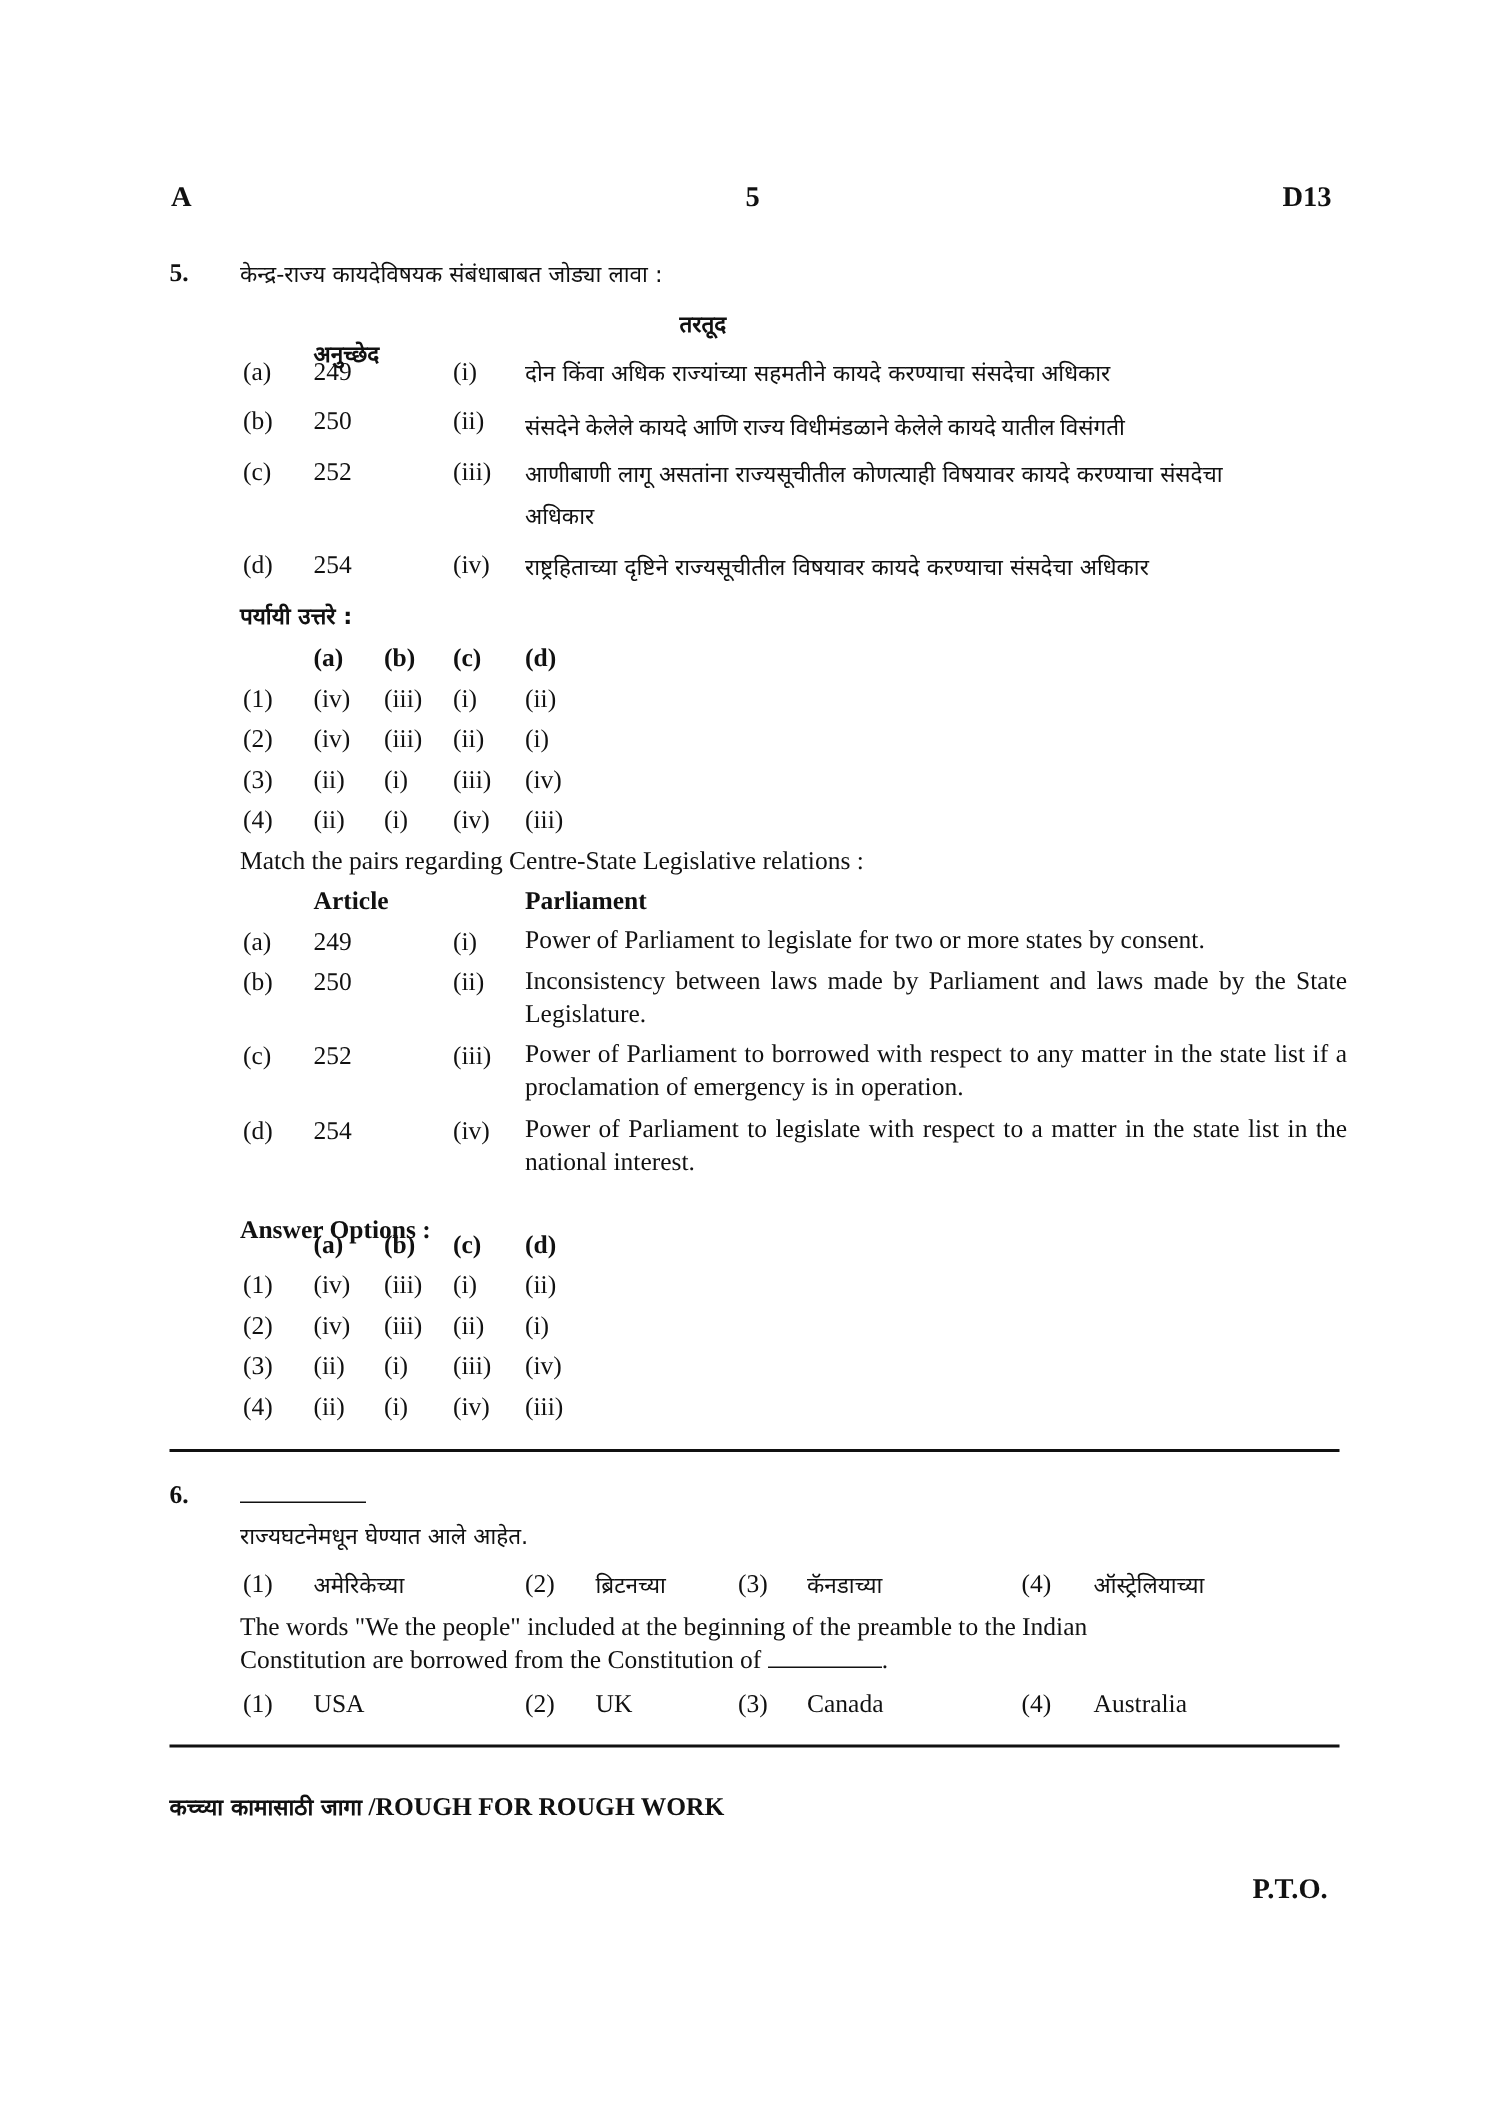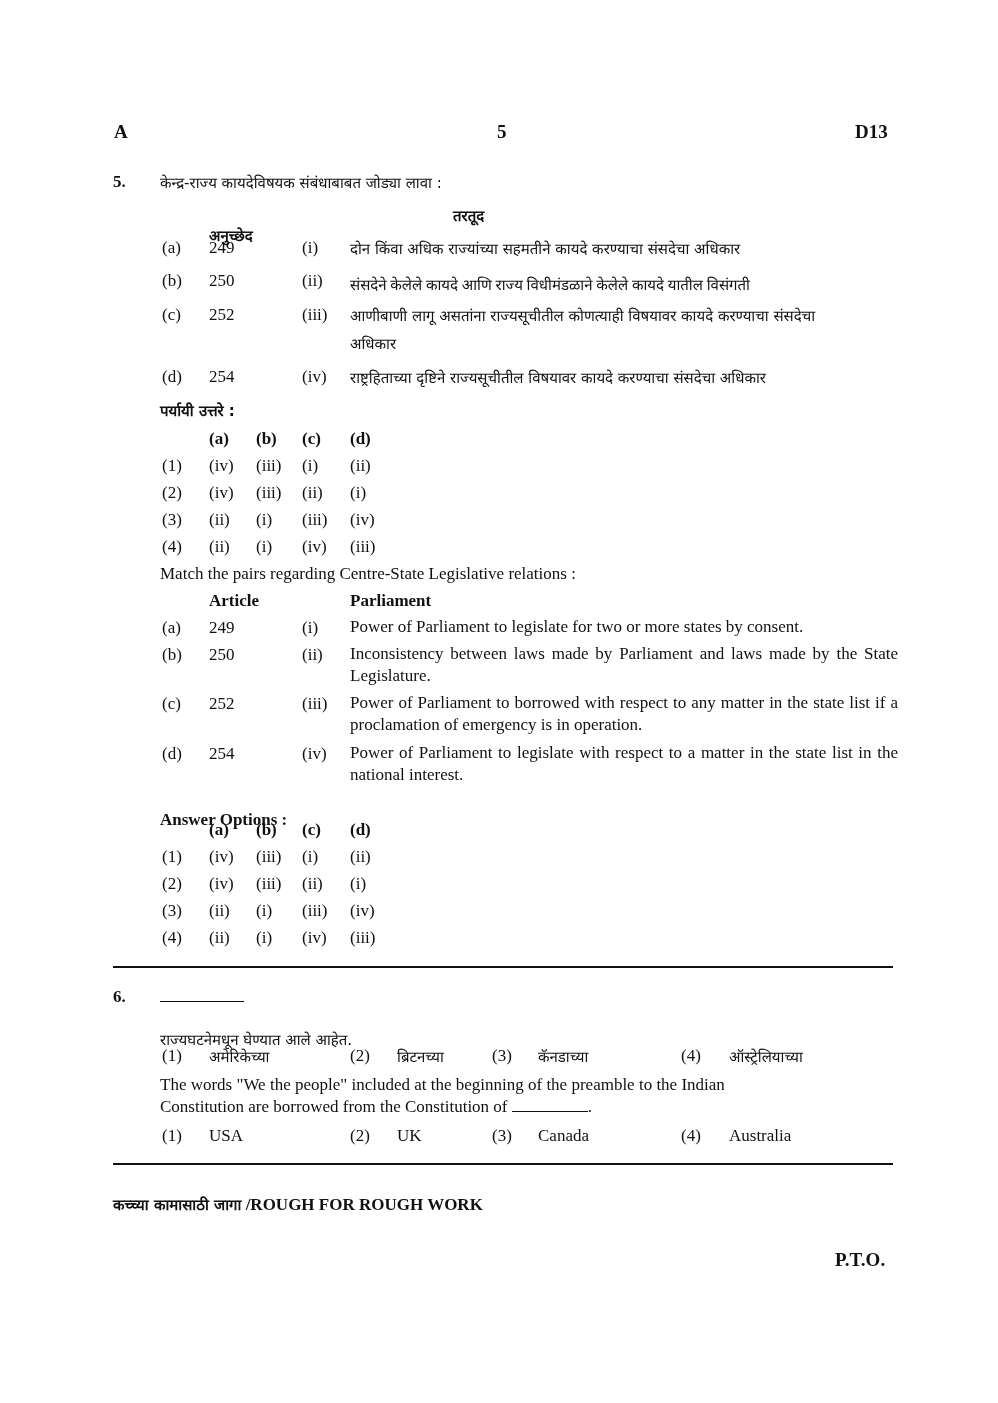--- a/index.html
+++ b/index.html
@@ -145,21 +145,21 @@
   <div class="abs" style="left:302px; top:928px;">(iv)</div>
   <div class="abs" style="left:350px; top:928px;">(iii)</div>
 </div>
 
 <div class="rule" style="left:113px; top:966px; width:780px;"></div>
 
 <div class="abs bold" style="left:113px; top:987px;">6.</div>
 <div class="abs deva" style="left:160px; top:987px;">
   <span class="blank"></span>
 </div>
-<div class="abs deva" style="left:160px; top:1013px;margin-top:16px;">राज्यघटनेमधून घेण्यात आले आहेत.</div>
+<div class="abs deva" style="left:160px; top:1013px;">राज्यघटनेमधून घेण्यात आले आहेत.</div>
 
 <div>
   <div class="abs" style="left:162px; top:1046px;">(1)</div>
   <div class="abs deva" style="left:209px; top:1046px;">अमेरिकेच्या</div>
   <div class="abs" style="left:350px; top:1046px;">(2)</div>
   <div class="abs deva" style="left:397px; top:1046px;">ब्रिटनच्या</div>
   <div class="abs" style="left:492px; top:1046px;">(3)</div>
   <div class="abs deva" style="left:538px; top:1046px;">कॅनडाच्या</div>
   <div class="abs" style="left:681px; top:1046px;">(4)</div>
   <div class="abs deva" style="left:729px; top:1046px;">ऑस्ट्रेलियाच्या</div>

